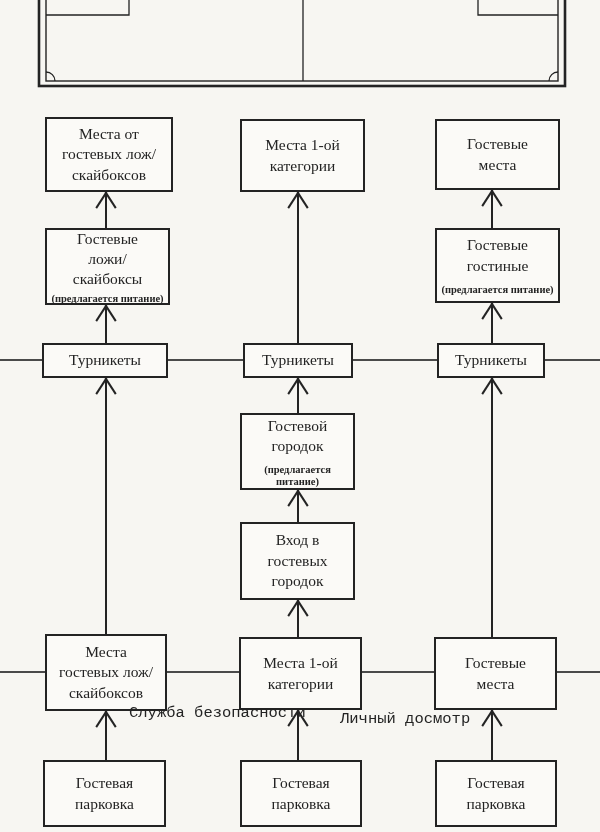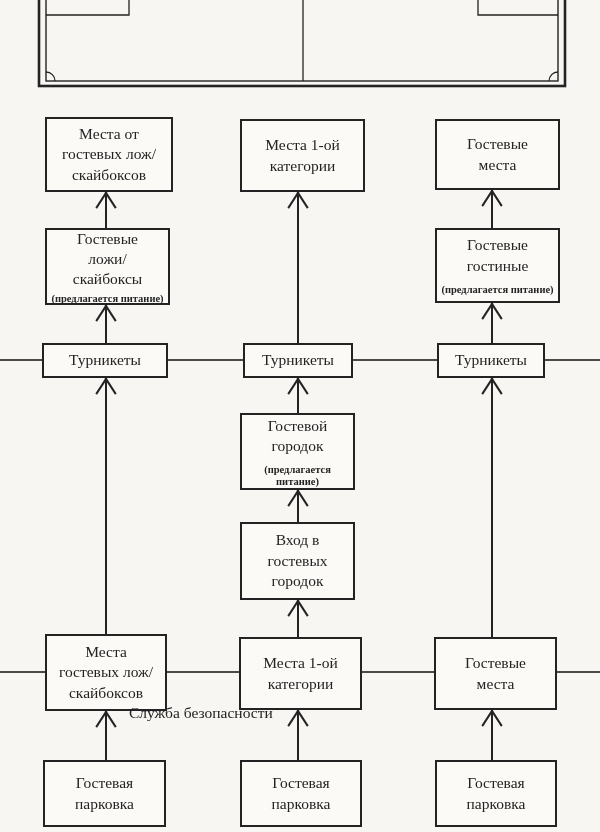--- a/index.html
+++ b/index.html
@@ -62,21 +62,21 @@
     background:linear-gradient(var(--ink),var(--ink)) no-repeat 13px 0 / 2px 100%;
   }
   .arrow::before,.arrow::after{
     content:"";position:absolute;top:0;left:13px;width:2px;height:19px;
     background:var(--ink);transform-origin:1px 1px;
   }
   .arrow::before{transform:rotate(33deg);}
   .arrow::after{transform:rotate(-33deg);}
 
   .annotation{
-    position:absolute;font-size:15.5px;z-index:4;white-space:nowrap;
+    position:absolute;font-size:15.5px;z-index:4;white-space:nowrap;font-family:Liberation Mono, monospace;
   }
 </style>
 </head>
 <body>
 
 <div class="canvas">
 
   <div class="stadium">
     <svg width="600" height="100" viewBox="0 0 600 100">
       <rect class="st-outer" x="39" y="-32" width="526" height="118"></rect>
@@ -180,14 +180,15 @@
   <div class="arrow" style="left:284px;top:490px;height:32px"></div>
   <div class="arrow" style="left:284px;top:378px;height:35px"></div>
   <div class="arrow" style="left:284px;top:192px;height:151px"></div>
 
   <div class="arrow" style="left:478px;top:710px;height:50px"></div>
   <div class="arrow" style="left:478px;top:378px;height:259px"></div>
   <div class="arrow" style="left:478px;top:303px;height:40px"></div>
   <div class="arrow" style="left:478px;top:190px;height:38px"></div>
 
   <div class="annotation" style="left:129px;top:704px">Служба безопасности</div>
+  <div class="annotation" style="left:340px;top:710px">Личный досмотр</div>
 
 </div>
 
 </body></html>

